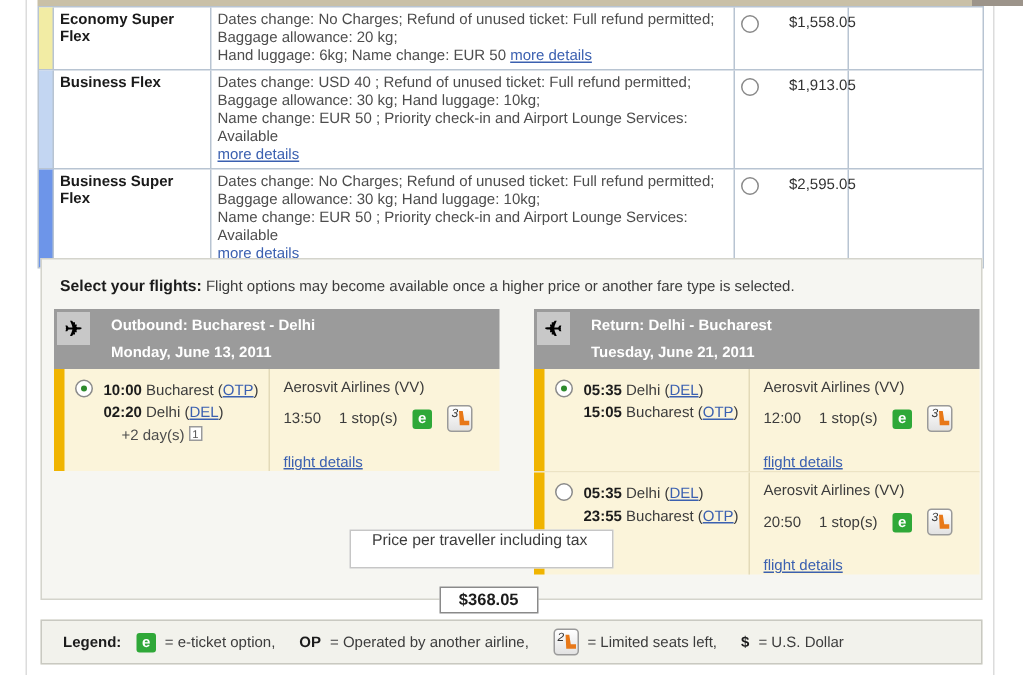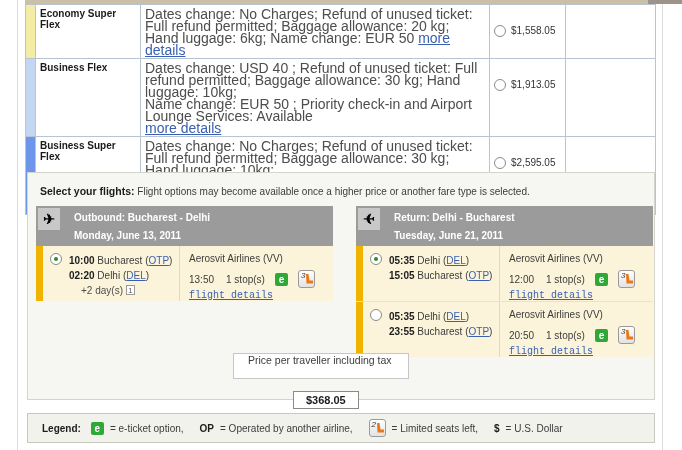--- a/index.html
+++ b/index.html
@@ -17,22 +17,22 @@
   .fare-table { position:absolute; left:25px; top:4px; width:631px; border:1px solid #b8c4d2; background:#fff; }
   .ft-row { display:grid; grid-template-columns:10px 105px 349px 76px 89px; border-bottom:1px solid #b8c4d2; }
   .ft-row:last-child { border-bottom:none; }
   .ft-cell { border-right:1px solid #b8c4d2; padding:2px 4px; }
   .ft-cell:last-child { border-right:none; }
   .ft-band { padding:0; }
   .band-economy { background:#F2ECA4; }
   .band-bflex  { background:#C3D6F2; }
   .band-bsflex { background:#6D95E9; }
   .ft-name { font-weight:bold; color:#1a1a1a; font-size:10px; padding-top:3px; }
-  .ft-desc { font-size:14px; color:#4d4d4d; line-height:12px; white-space:pre-line; padding-top:3px; }
-  .ft-price { display:flex; align-items:flex-start; gap:5px; padding-top:20px; color:#333; }
+  .ft-desc { font-size:10px; color:#4d4d4d; line-height:12px; white-space:pre-line; padding-top:3px; }
+  .ft-price { display:flex; align-items:flex-start; gap:20px; padding-top:5px; color:#333; }
   .r1 { min-height:34px; } .r2 { min-height:47px; } .r3 { min-height:53px; }
 
   .radio { display:inline-block; width:12px; height:12px; border:1px solid #8a8a8a; border-radius:50%; background:#fff; flex:none; position:relative; }
   .radio.sel::after { content:""; position:absolute; left:3px; top:3px; width:4px; height:4px; border-radius:50%; background:#2E8B2E; }
 
   
   .select-panel { position:absolute; left:27px; top:172px; width:628px; height:228px; background:#f6f6f2; border:1px solid #d4d4cc; }
   .sp-intro { position:absolute; left:12px; top:12px; font-size:10px; color:#3c3c3c; }
   .sp-intro b { font-size:10.5px; }
 
@@ -49,21 +49,21 @@
   .opt-row:last-child { border-bottom:none; }
   .opt-band { width:7px; background:#F0B400; flex:none; }
   .opt-radio-col { width:26px; flex:none; padding-top:7px; text-align:center; }
   .opt-times { width:110px; flex:none; padding:7px 0 0 0; line-height:15px; }
   .opt-times b { font-size:10px; }
   .plus-days { padding-left:12px; color:#4d4d4d; }
   .day-badge { display:inline-block; width:9px; height:10px; border:1px solid #9a9a9a; background:#fff; font-size:7.5px; line-height:10px; text-align:center; color:#555; vertical-align:1px; }
   .opt-airline { flex:1; border-left:1px solid #e3dab8; padding:7px 0 0 9px; }
   .dur-line { margin-top:6px; display:flex; align-items:center; gap:4px; color:#3c3c3c; }
   .dur { margin-right:8px; }
-  .fd-link { display:inline-block; margin-top:2px;font-family:Liberation Mono, monospace; }
+  .fd-link { display:inline-block; margin-top:15px; }
 
   .e-icon { display:inline-block; width:13px; height:13px; background:#2FA838; color:#fff; font-weight:bold; font-size:10px; line-height:13px; text-align:center; margin-left:6px; border-radius:2px; }
   .seat-icon { display:inline-block; width:17px; height:18px; border:1px solid #9a9a9a; border-radius:3px; background:linear-gradient(#ffffff,#e2e2e2); position:relative; margin-left:6px; }
   .seat-icon .seat-num { position:absolute; left:2px; top:0px; font-size:8px; color:#333; font-style:italic; }
   .seat-icon svg { position:absolute; right:1px; bottom:1px; }
 
   .price-bar { position:absolute; left:205px; top:180px; height:26px; background:#fff; border:1px solid #c6c6c6; display:flex; align-items:center; padding:0 4px 0 14px;flex-direction:column; }
   .pb-label { color:#3c3c3c; font-size:10.5px; margin-right:12px; }
   .pb-value { border:1px solid #8a8a8a; background:#fff; font-weight:bold; color:#1c1c1c; font-size:11px; padding:2px 12px;margin-top:25px; }
 

